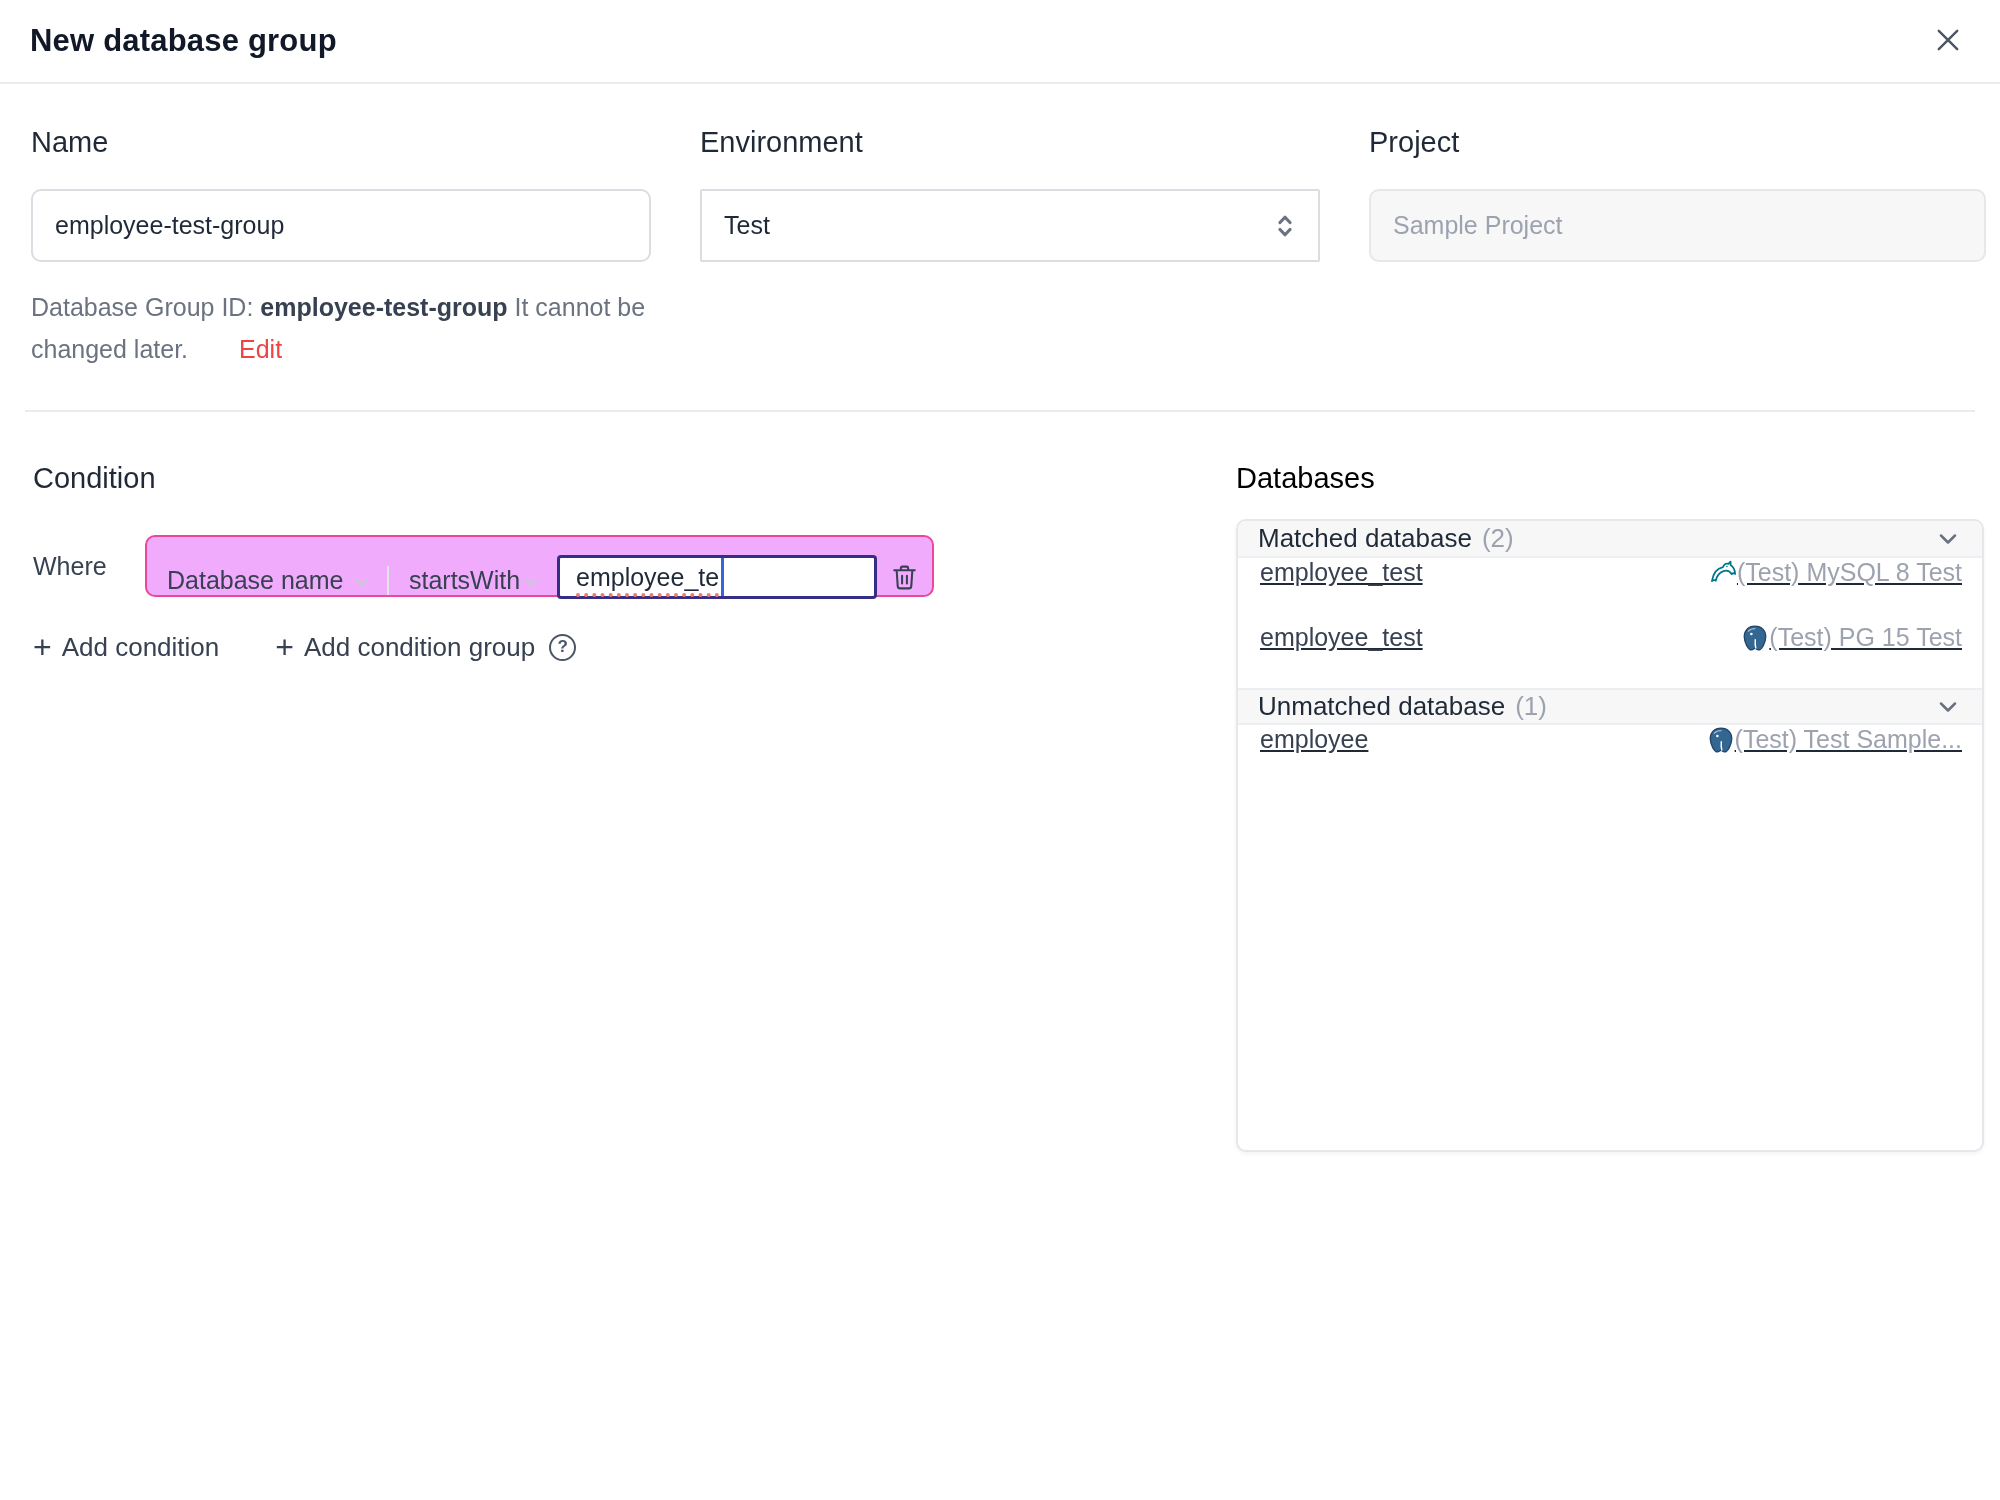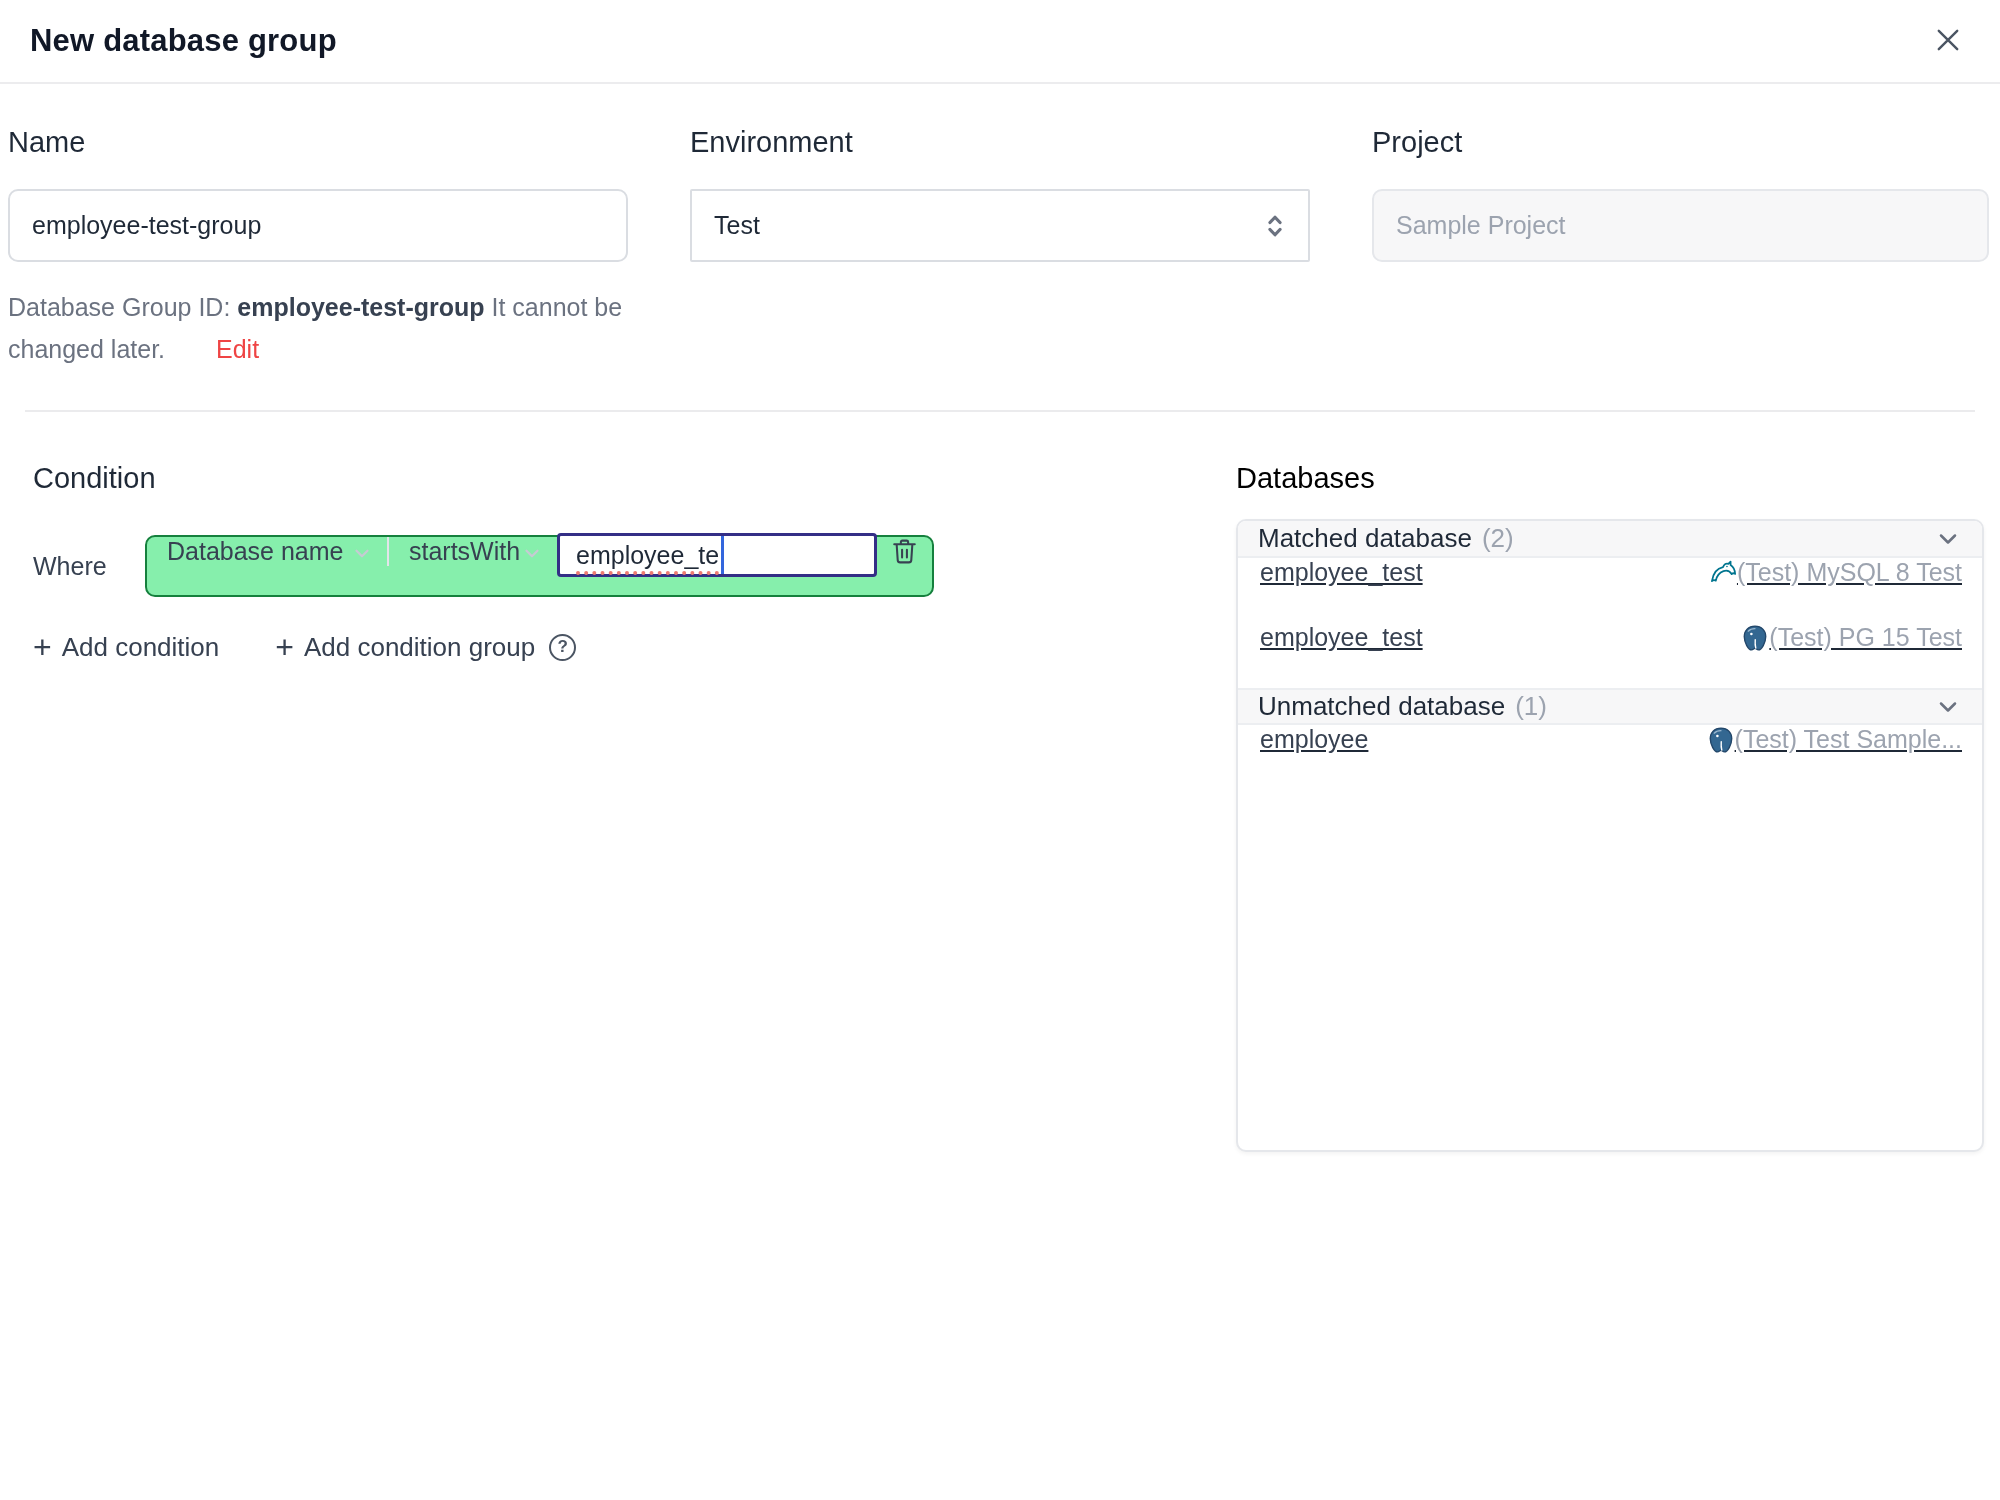--- a/index.html
+++ b/index.html
@@ -7,41 +7,41 @@
   body { font-family:"Liberation Sans", sans-serif; color:#1f2937; }
   .screen { position:relative; width:2000px; height:1500px; background:#fff; overflow:hidden; }
 
   
   .dlg-header { height:84px; display:flex; align-items:center; padding:0 30px; border-bottom:2px solid #ececee;justify-content:flex-end; }
   .dlg-title { font-size:31px; font-weight:700; color:#111827; letter-spacing:.2px; }
   .close-btn { margin-left:auto; width:44px; height:44px; display:flex; align-items:center; justify-content:center; cursor:pointer; border:none; background:transparent; }
   .close-btn svg { width:34px; height:34px; }
 
   
-  .form-row { display:grid; grid-template-columns:620px 620px 617px; column-gap:62px; padding:42px 23px 0 8px; }
+  .form-row { display:grid; grid-template-columns:620px 620px 617px; column-gap:49px; padding:42px 23px 0 31px; }
   .field-label { font-size:29px; font-weight:500; color:#1f2937; margin-bottom:30px; }
   .text-input { width:100%; height:73px; border:2px solid #dadde2; border-radius:10px; padding:0 22px; font-size:25px; color:#1f2937; font-family:"Liberation Sans", sans-serif; background:#fff; outline:none; }
   .text-input:disabled { background:#f7f7f8; border-color:#e5e7eb; color:#9ca3af; }
   .select-box { width:100%; height:73px; border:2px solid #dadde2; border-radius:2px; padding:0 18px 0 22px; font-size:25px; color:#1f2937; background:#fff; display:flex; align-items:center; cursor:pointer; }
   .select-box .selector-icon { margin-left:auto; width:30px; height:30px; }
 
   .hint { margin-top:24px; width:620px; font-size:25px; line-height:42px; color:#6b7280; }
   .hint .hint-id { font-weight:700; color:#374151; }
   .hint .edit-link { color:#ef4444; font-weight:400; cursor:pointer; text-decoration:none;margin-left:44px; }
 
   .divider { height:2px; background:#ebebed; margin:40px 25px 0 25px; }
 
   
   .lower { display:flex; padding:50px 16px 0 26px; align-items:flex-start; }
   .lower-left { flex:1 1 auto; padding-left:7px; }
   .section-heading { font-size:29px; font-weight:500; color:#1f2937; }
 
   .cond-row { margin-top:40px; display:flex; align-items:center; }
   .where-label { font-size:25px; color:#374151; width:112px; }
-  .cond-group { display:flex; align-items:flex-start; height:62px; border:2px solid #15803d; border-radius:10px; background:#86efac; }
+  .cond-group { display:flex; align-items:flex-end; height:62px; border:2px solid #ec4899; border-radius:10px; background:#f0abfc; }
   .cond-seg { display:flex; align-items:center; padding:0 14px 0 20px; font-size:25px; color:#374151; cursor:pointer; }
   .cond-seg.field { width:242px; border-right:2px solid #e3e5ea; }
   .cond-seg.op { width:168px; }
   .cond-seg .mini-chevron { margin-left:auto; width:22px; height:22px; }
   .cond-value { width:320px; margin:-4px 0; border:3px solid #342e86; border-radius:4px; background:#fff; display:flex; align-items:center; padding:0 16px; position:relative; z-index:2; cursor:text; }
   .cond-value .val-text { font-size:25px; color:#1f2937; text-decoration:underline dotted #ee7b72; text-decoration-thickness:3.5px; text-underline-offset:8px; }
   .caret { display:inline-block; width:3px; height:38px; background:#3366dd; margin-left:2px; }
   .trash-btn { flex:1; min-width:55px; display:flex; align-items:center; justify-content:center; border:none; background:transparent; cursor:pointer; }
   .trash-btn svg { width:29px; height:29px; }
 

